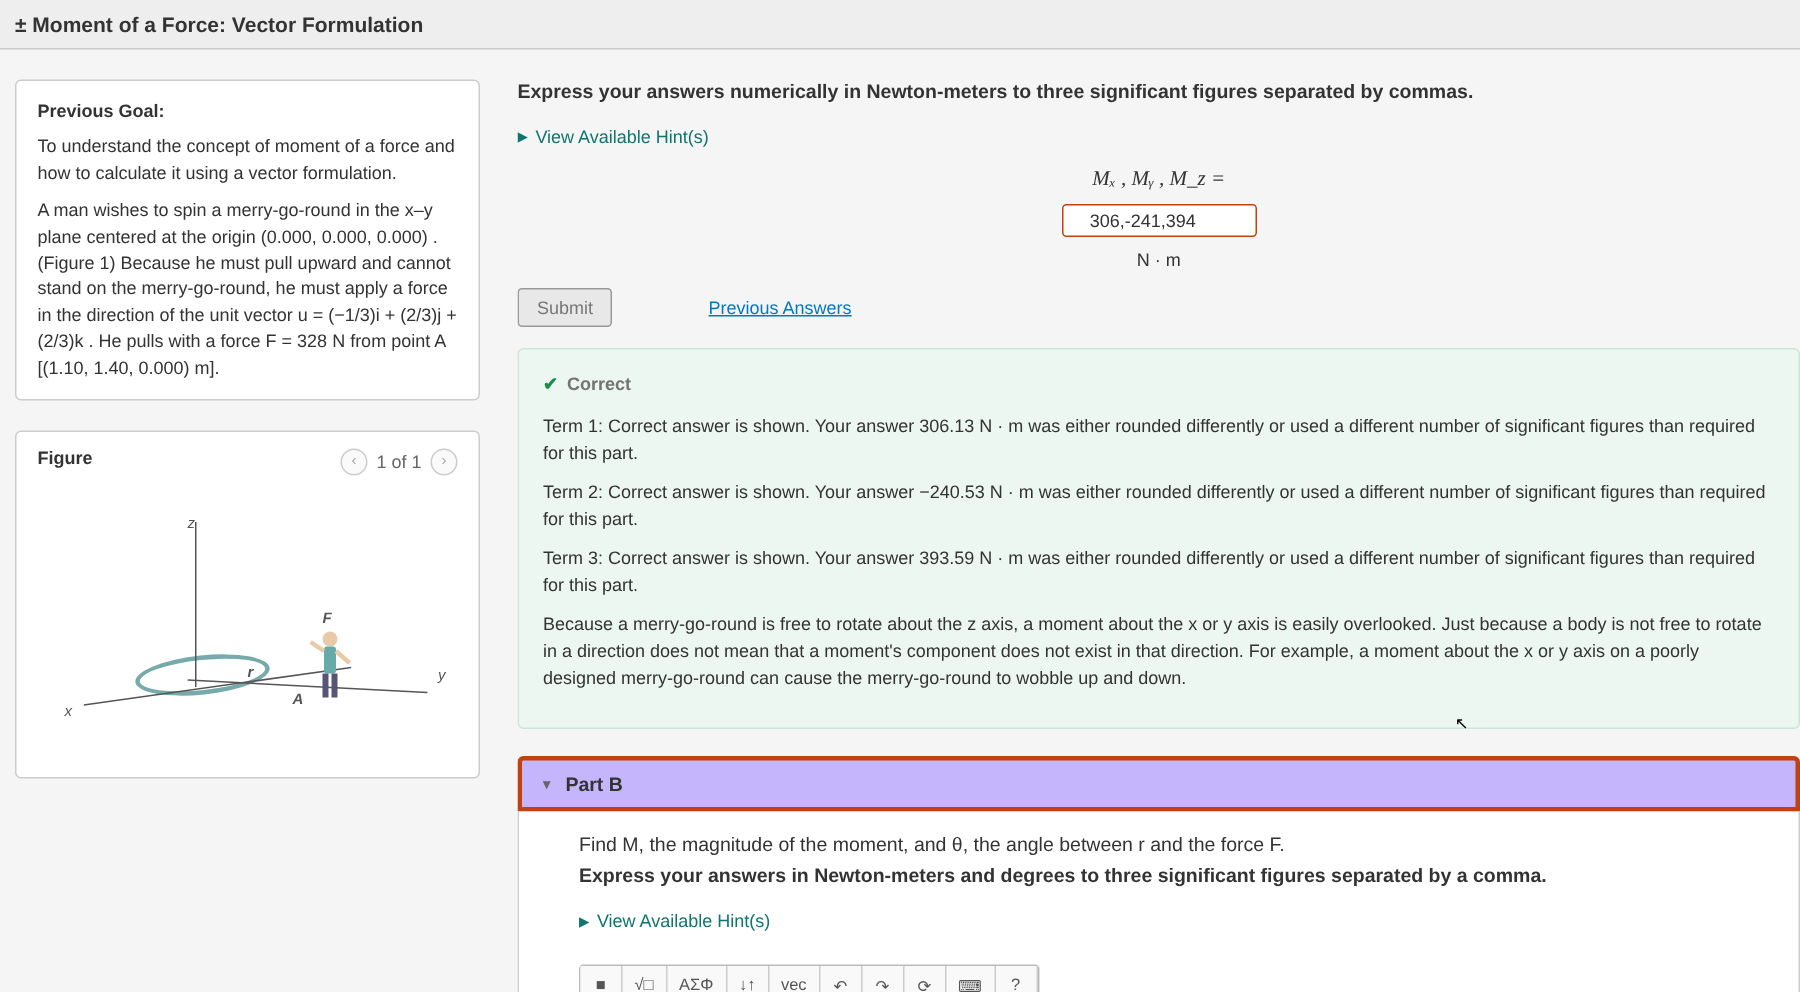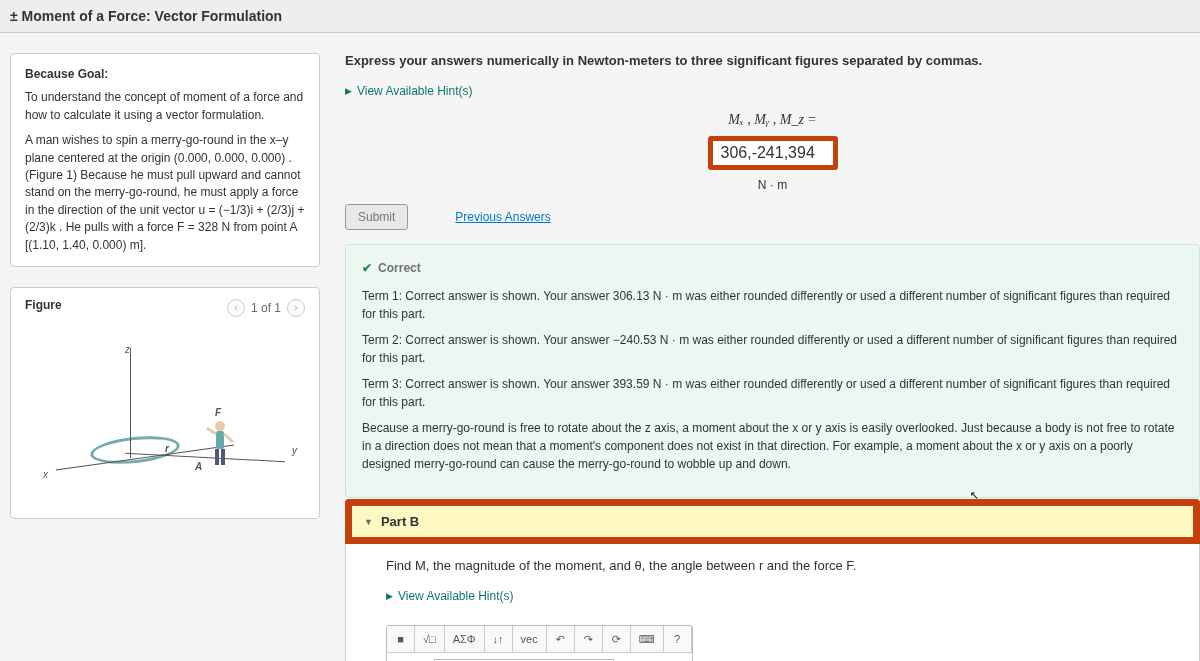--- a/index.html
+++ b/index.html
@@ -23,50 +23,50 @@
 .axlabel { position: absolute; font-size: 10px; font-style: italic; color: #555; }
 .person { position: absolute; bottom: 30px; left: 170px; width: 30px; height: 50px; }
 .person svg { width: 100%; height: 100%; }
 .ring { position: absolute; width: 90px; height: 26px; border: 3px solid #7aa; border-radius: 50%; bottom: 35px; left: 55px; transform: rotate(-6deg); }
 .question-text { font-size: 13px; margin-bottom: 6px; }
 .bold { font-weight: bold; }
 .hint-toggle { color: #0f766e; font-size: 12px; cursor: pointer; margin: 10px 0 14px 0; display: inline-flex; align-items: center; }
 .hint-toggle::before { content: "▶"; font-size: 9px; margin-right: 5px; }
 .answer-row { display: flex; align-items: center; gap: 8px; margin-bottom: 12px; flex-direction: column; }
 .answer-label { font-family: "Times New Roman", serif; font-style: italic; font-size: 14px; }
-.answer-box { border: 5px solid #c2410c; border-radius: 3px; padding: 3px 8px; background: #fff; font-size: 16px; min-width: 130px; display: inline-block; }
+.answer-box { border: 1px solid #c2410c; border-radius: 3px; padding: 3px 18px; background: #fff; font-size: 12px; min-width: 130px; display: inline-block; }
 .units { font-size: 12px; }
 .btn { border: 1px solid #999; border-radius: 3px; padding: 5px 12px; font-size: 12px; cursor: pointer; }
 .btn.submit { background: #e8e8e8; color: #777; }
 .prev-answers { color: #0079c1; text-decoration: underline; font-size: 12px; cursor: pointer; margin-left: 33px; }
 .feedback { background: #ecf7f1; border: 1px solid #cbe6d8; border-radius: 4px; padding: 14px 16px 16px 16px; margin: 14px 0 0 0; font-size: 12px; line-height: 1.5; }
 .correct-head { color: #737373; font-weight: bold; display: flex; align-items: center; gap: 6px; margin-bottom: 10px; }
 .correct-head::before { content: "✔"; color: #1a8f4a; font-weight: bold; }
 .feedback p { margin-bottom: 8px; }
-.part-header { background: #fef9c3; border: 7px solid #c2410c; border-radius: 4px 4px 0 0; padding: 8px 12px; font-weight: bold; font-size: 13px; margin-top: 1px; display: flex; align-items: center; }
+.part-header { background: #c4b5fd; border: 3px solid #c2410c; border-radius: 4px 4px 0 0; padding: 8px 12px; font-weight: bold; font-size: 13px; margin-top: 18px; display: flex; align-items: center; }
 .part-header::before { content: "▼"; font-size: 9px; margin-right: 8px; color: #666; }
 .part-body { background: #fff; border: 1px solid #ccc; border-top: none; padding: 14px 40px 20px 40px; }
 .input-frame { border: 1px solid #bbb; border-radius: 3px; background: #f4f4f4; display: inline-block; padding: 0; margin: 8px 0 12px 0; }
 .toolbar { display: flex; border-bottom: 1px solid #ccc; background: #f9f9f9; }
 .tool { border-right: 1px solid #ccc; padding: 4px 8px; font-size: 11px; display: flex; align-items: center; justify-content: center; min-width: 28px; height: 26px; color: #555; }
 .input-area { display: flex; align-items: center; padding: 6px 8px; gap: 6px; background: #fff; }
 .input-area .label { font-family: "Times New Roman", serif; font-style: italic; }
 .text-input { border: 1px solid #bbb; height: 22px; width: 180px; background: #fff; }
-.row-actions { display: flex; gap: 14px; align-items: center; margin-top: 6px; }
+.row-actions { display: flex; gap: 31px; align-items: center; margin-top: 6px; }
 .cursor-arrow { position: absolute; font-size: 11px; color: #000; }
 </style>
 </head>
 <body>
 
 <div class="page-title">± Moment of a Force: Vector Formulation</div>
 
 <div class="main-layout">
   <div class="left-col">
     <div class="panel">
-      <div class="panel-title">Because Goal:</div>
+      <div class="panel-title">Previous Goal:</div>
       <div>To understand the concept of moment of a force and how to calculate it using a vector formulation.</div>
       <div style="height:8px"></div>
       <div>A man wishes to spin a merry-go-round in the x–y plane centered at the origin (0.000, 0.000, 0.000) . (Figure 1) Because he must pull upward and cannot stand on the merry-go-round, he must apply a force in the direction of the unit vector u = (−1/3)i + (2/3)j + (2/3)k . He pulls with a force F = 328 N from point A [(1.10, 1.40, 0.000) m].</div>
     </div>
 
     <div class="figure-panel">
       <div class="figure-header">
         <span class="panel-title">Figure</span>
         <span class="pager">
           <span class="pager-btn">‹</span>
@@ -121,20 +121,21 @@
       <p>Term 1: Correct answer is shown. Your answer 306.13 N · m was either rounded differently or used a different number of significant figures than required for this part.</p>
       <p>Term 2: Correct answer is shown. Your answer −240.53 N · m was either rounded differently or used a different number of significant figures than required for this part.</p>
       <p>Term 3: Correct answer is shown. Your answer 393.59 N · m was either rounded differently or used a different number of significant figures than required for this part.</p>
       <p>Because a merry-go-round is free to rotate about the z axis, a moment about the x or y axis is easily overlooked. Just because a body is not free to rotate in a direction does not mean that a moment's component does not exist in that direction. For example, a moment about the x or y axis on a poorly designed merry-go-round can cause the merry-go-round to wobble up and down.</p>
       <span class="cursor-arrow" style="right:220px;bottom:-6px">↖</span>
     </div>
 
     <div class="part-header">Part B</div>
     <div class="part-body">
       <div class="question-text">Find M, the magnitude of the moment, and θ, the angle between r and the force F.</div>
+      <div class="question-text bold">Express your answers in Newton-meters and degrees to three significant figures separated by a comma.</div>
       <div class="hint-toggle">View Available Hint(s)</div>
 
       <div style="display:flex;align-items:flex-end;gap:12px">
         <div class="input-frame">
           <div class="toolbar">
             <span class="tool">■</span>
             <span class="tool">√□</span>
             <span class="tool">ΑΣΦ</span>
             <span class="tool">↓↑</span>
             <span class="tool">vec</span>

